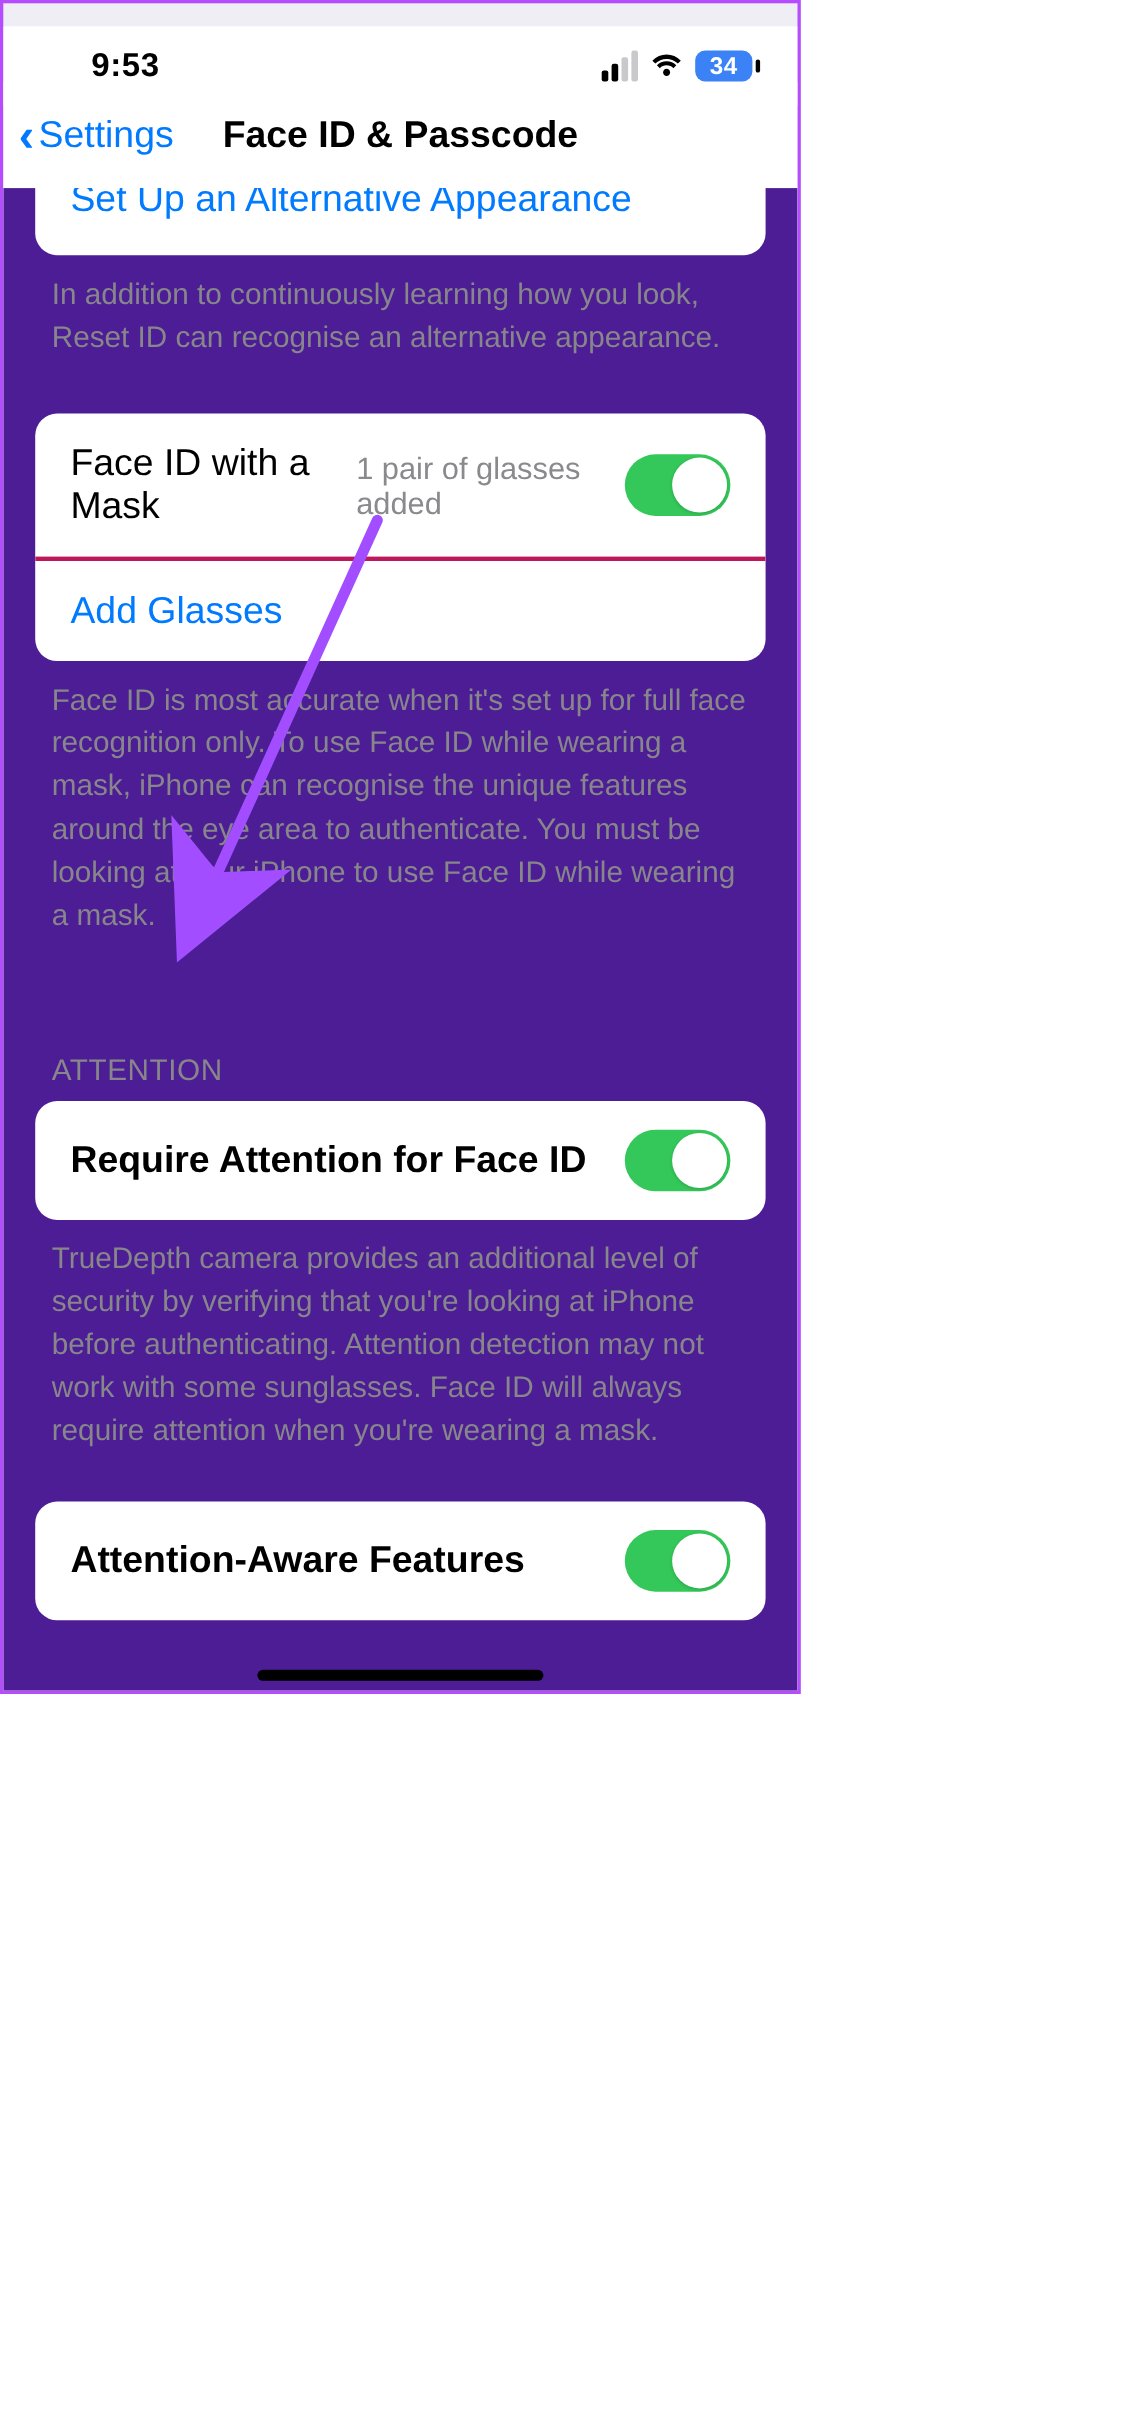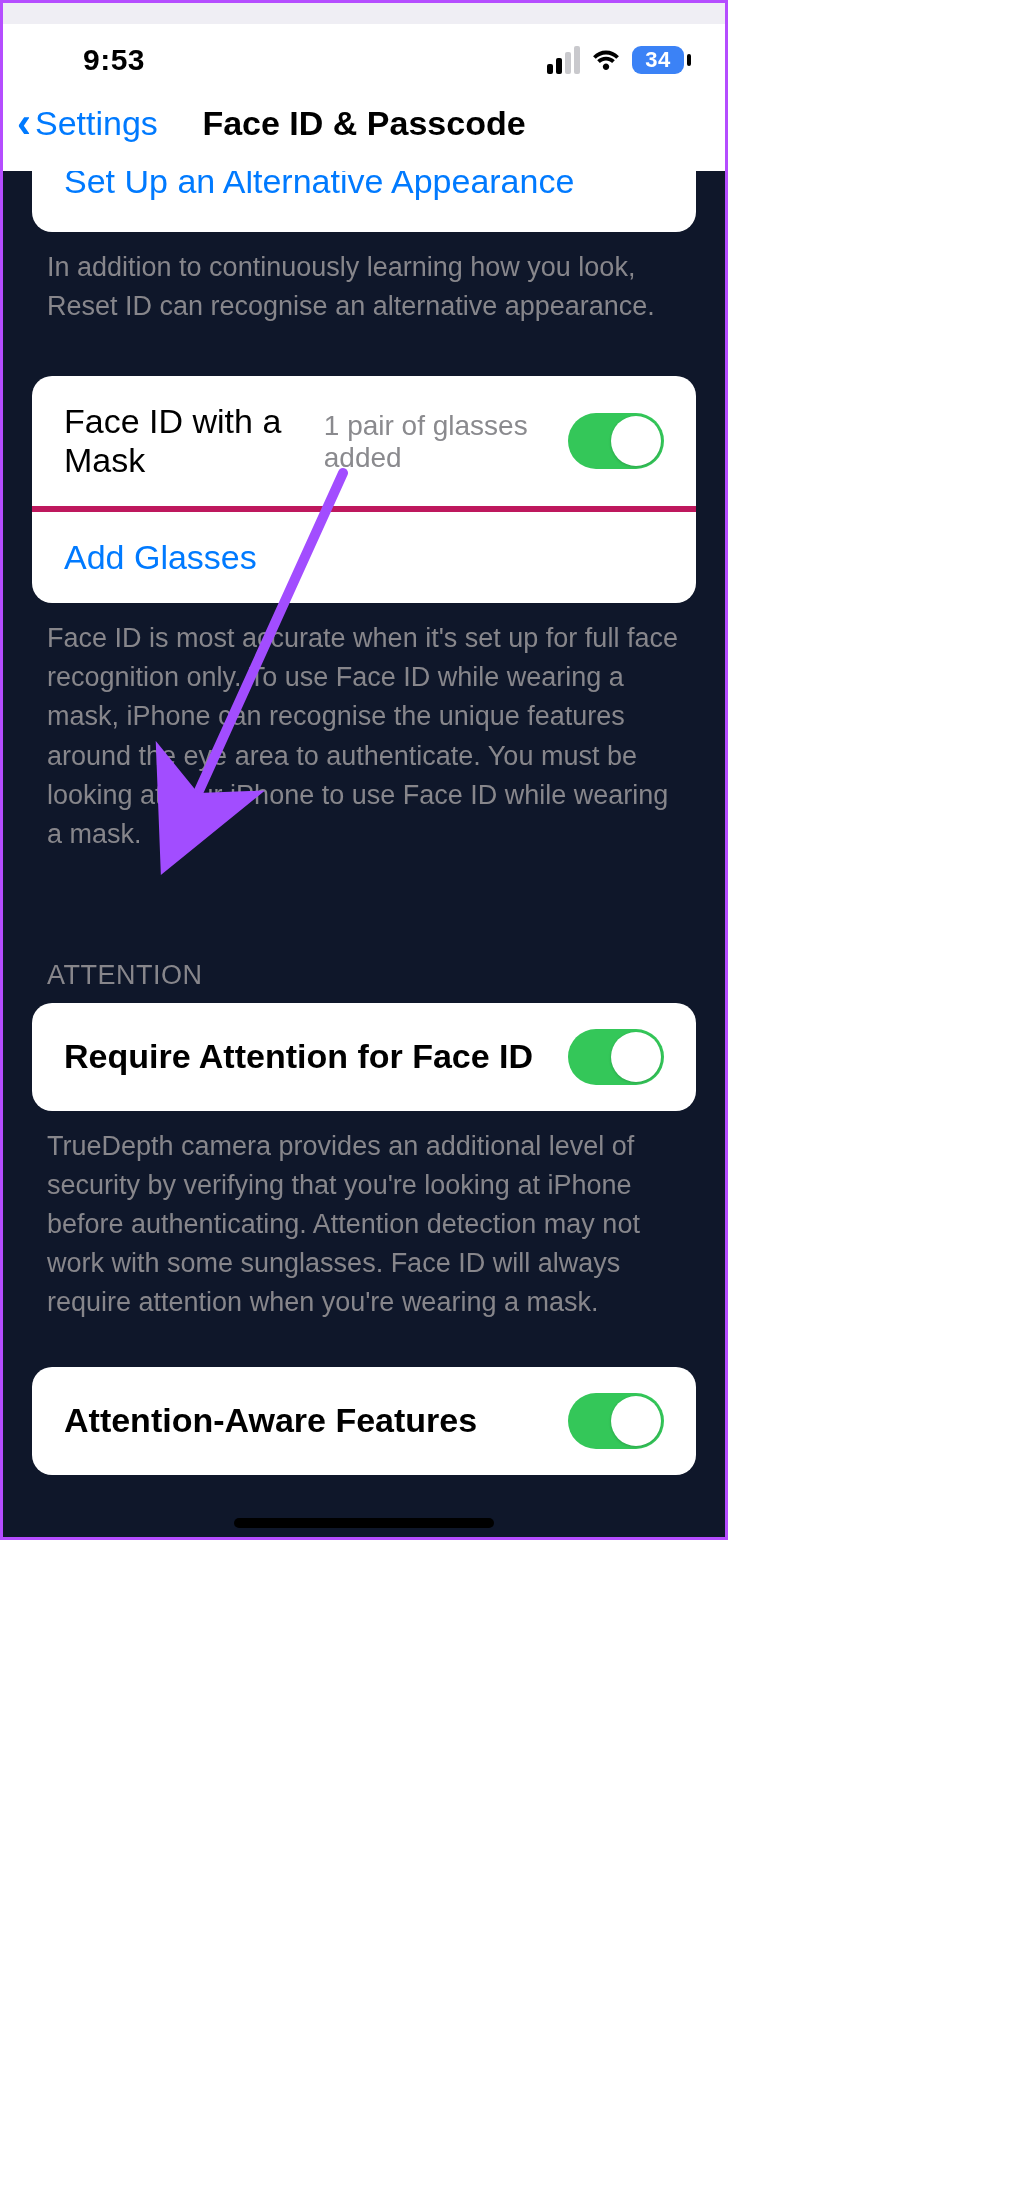--- a/index.html
+++ b/index.html
@@ -88,39 +88,39 @@
     font-size: 34px;
     font-weight: 700;
     color: #000;
   }
 
   
   .content {
     position: absolute;
     top: 168px; left: 0; right: 0; bottom: 0;
     overflow: hidden;
-    background: #0f172a;
+    background: #4c1d95;
   }
 
   .group {
     background: #fff;
     border-radius: 20px;
     margin: 0 29px;
     overflow: hidden;
   }
 
   .row {
     padding: 26px 32px;
     font-size: 34px;
     display: flex;
     align-items: center;
     justify-content: space-between;
     min-height: 88px;
   }
-  .row + .row { border-top: 6px solid #be185d; }
+  .row + .row { border-top: 4px solid #be185d; }
   .row .title { color: #000; font-weight: 700; font-size: 34px; }
   .row .sub { color: #8a8a8e; font-size: 28px; margin-top: 8px; }
   .row.link .title { color: #007aff; font-weight: 400; }
   .row.destructive .title { color: #ff3b30; font-weight: 400; }
   .row .left { display: flex; flex-direction: row; }
 
   .footer {
     color: #87868b;
     font-size: 27px;
     line-height: 1.45;

